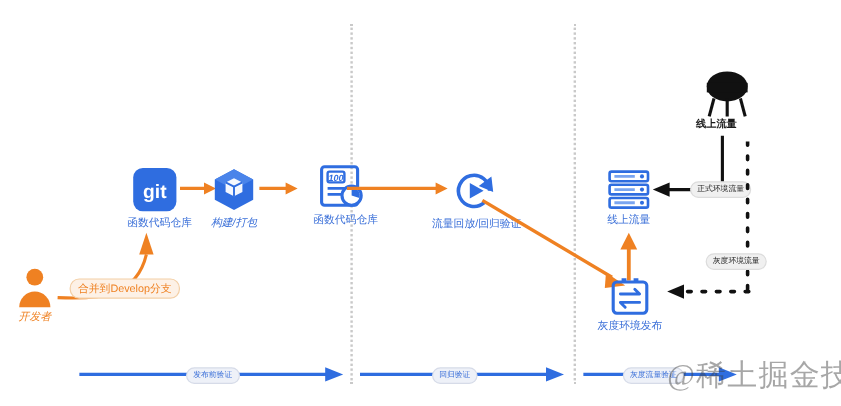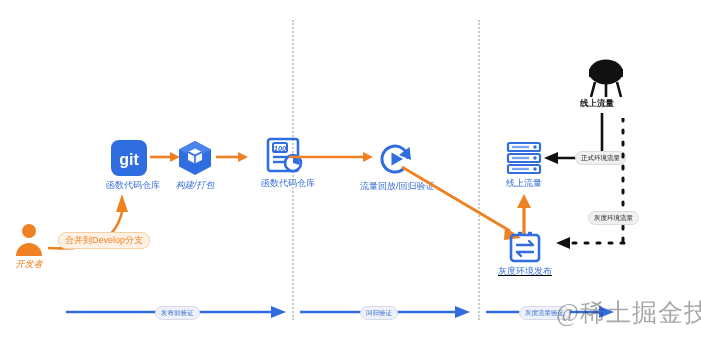--- a/index.html
+++ b/index.html
@@ -165,21 +165,21 @@
       </svg>
     </div>
     <div class="lbl">线上流量</div>
   </div>
 
   <svg class="abs" style="left:516px;top:192px;" width="16" height="42">
     <line x1="8" y1="42" x2="8" y2="14" stroke="#ef8122" stroke-width="3.2"></line>
     <polygon points="8,2 1,16 15,16" fill="#ef8122"></polygon>
   </svg>
 
-  <div class="abs node" style="left:498px;top:228px;width:54px;text-decoration:underline;">
+  <div class="abs node" style="left:498px;top:228px;width:54px;">
     <div class="icon-wrap" style="height:38px;">
       <svg width="36" height="36" viewBox="0 0 36 36">
         <rect x="4" y="6" width="28" height="26" rx="3" fill="none" stroke="#2f6de0" stroke-width="2.6"></rect>
         <line x1="11" y1="4" x2="15" y2="4" stroke="#2f6de0" stroke-width="2.4"></line>
         <line x1="21" y1="4" x2="25" y2="4" stroke="#2f6de0" stroke-width="2.4"></line>
         <path d="M10 16 H26 L22 12" stroke="#2f6de0" stroke-width="2.4" fill="none" stroke-linecap="round" stroke-linejoin="round"></path>
         <path d="M26 23 H10 L14 27" stroke="#2f6de0" stroke-width="2.4" fill="none" stroke-linecap="round" stroke-linejoin="round"></path>
       </svg>
     </div>
     <div class="lbl">灰度环境发布</div>

